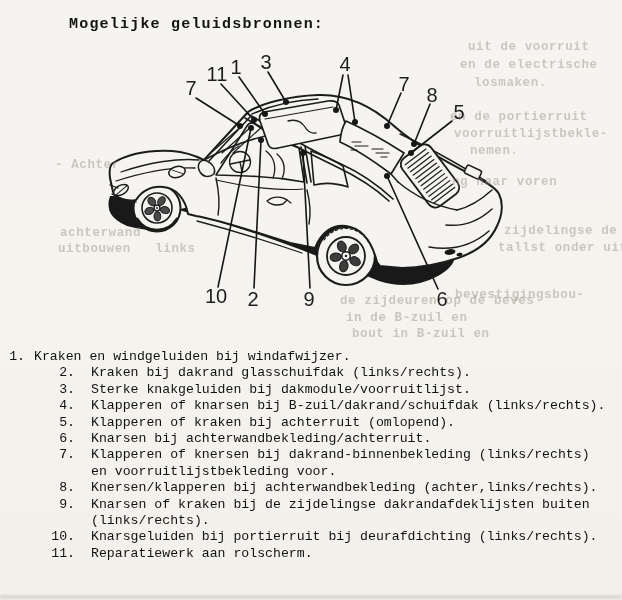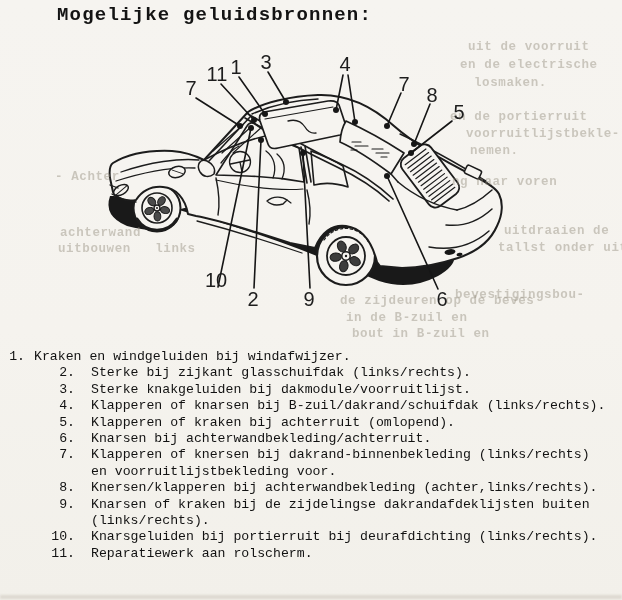--- a/index.html
+++ b/index.html
@@ -4,22 +4,22 @@
 <style>
   html,body{margin:0;padding:0;}
   body{width:622px;height:600px;overflow:hidden;}
   .page{
     position:relative;width:622px;height:600px;
     background:linear-gradient(180deg,#f6f4f0 0%,#f5f3ee 55%,#f2f0ea 100%);
     font-family:"Liberation Mono","DejaVu Sans Mono",monospace;
     color:#161616;
   }
   .title{
-    position:absolute;left:57px;top:4px;margin:0;
-    font-size:19px;font-weight:700;letter-spacing:1.2px;
+    position:absolute;left:57px;top:4px;margin:12px;
+    font-size:15px;font-weight:700;letter-spacing:1.2px;
     color:#131313;white-space:pre;
   }
   svg.diagram{position:absolute;left:0;top:0;z-index:1;}
   .bleed-layer{position:absolute;left:0;top:0;width:622px;height:472px;z-index:2;pointer-events:none;}
   .bleed-frag{
     position:absolute;font-family:"Liberation Mono",monospace;font-weight:700;
     font-size:12.5px;letter-spacing:.6px;color:#8f8878;opacity:.42;
     filter:blur(.4px);white-space:pre;
   }
   .callouts{position:absolute;left:0;top:0;width:622px;height:360px;z-index:3;}
@@ -210,58 +210,58 @@
         <circle cx="387" cy="176" r="3"></circle>
       </g>
     </g>
   </svg>
 
   <div class="bleed-layer" id="bleed-layer">
       <span class="bleed-frag" style="left: 468px; top: 40px;">uit de voorruit</span>
       <span class="bleed-frag" style="left: 460px; top: 58px;">en de electrische</span>
       <span class="bleed-frag" style="left: 474px; top: 76px;">losmaken.</span>
       <span class="bleed-frag" style="left: 450px; top: 110px;">en de portierruit</span>
-      <span class="bleed-frag" style="left: 454px; top: 127px; margin-left: 12px;">voorruitlijstbekle-</span>
+      <span class="bleed-frag" style="left: 454px; top: 127px;">voorruitlijstbekle-</span>
       <span class="bleed-frag" style="left: 470px; top: 144px;">nemen.</span>
       <span class="bleed-frag" style="left: 452px; top: 175px; text-align: right;">ng naar voren</span>
-      <span class="bleed-frag" style="left: 504px; top: 224px;">uitdraaien de</span>
+      <span class="bleed-frag" style="left: 504px; top: 224px;">zijdelingse de</span>
       <span class="bleed-frag" style="left: 498px; top: 241px;">tallst onder uit</span>
       <span class="bleed-frag" style="left: 455px; top: 288px;">bevestigingsbou-</span>
       <span class="bleed-frag" style="left: 346px; top: 311px;">in de B-zuil en</span>
       <span class="bleed-frag" style="left: 340px; top: 294px;">de zijdeuren op de beves</span>
       <span class="bleed-frag" style="left: 352px; top: 327px;">bout in B-zuil en</span>
-      <span class="bleed-frag" style="left: 55px; top: 158px; margin-top: 12px;">- Achter</span>
+      <span class="bleed-frag" style="left: 55px; top: 158px;">- Achter</span>
       <span class="bleed-frag" style="left: 60px; top: 226px;">achterwand</span>
       <span class="bleed-frag" style="left: 58px; top: 242px;">uitbouwen   links</span>
     </div>
 
   <div class="callouts">
     <div class="callout" style="left:191px;top:88px">7</div>
     <div class="callout" style="left:217px;top:74px">11</div>
     <div class="callout" style="left:236px;top:67px">1</div>
     <div class="callout" style="left:266px;top:62px">3</div>
     <div class="callout" style="left:345px;top:64px">4</div>
     <div class="callout" style="left:404px;top:84px">7</div>
     <div class="callout" style="left:432px;top:95px">8</div>
     <div class="callout" style="left:459px;top:112px">5</div>
-    <div class="callout" style="left:216px;top:280px">10</div>
+    <div class="callout" style="left:216px;top:296px">10</div>
     <div class="callout" style="left:253px;top:299px">2</div>
     <div class="callout" style="left:309px;top:299px">9</div>
     <div class="callout" style="left:442px;top:299px">6</div>
   </div>
 
   <div class="list" id="list">
     <div class="li-row first">
       <span class="li-num">1.</span>
       <span class="li-text"><div>Kraken en windgeluiden bij windafwijzer.</div></span>
     </div>
 
     <div class="li-row">
       <span class="li-num">2.</span>
-      <span class="li-text"><div>Sterke bij zijkant glasschuifdak (links/rechts).</div></span>
+      <span class="li-text"><div>Kraken bij dakrand glasschuifdak (links/rechts).</div></span>
     </div>
 
     <div class="li-row">
       <span class="li-num">3.</span>
       <span class="li-text"><div>Sterke knakgeluiden bij dakmodule/voorruitlijst.</div></span>
     </div>
 
     <div class="li-row">
       <span class="li-num">4.</span>
       <span class="li-text"><div>Klapperen of knarsen bij B-zuil/dakrand/schuifdak (links/rechts).</div></span>

